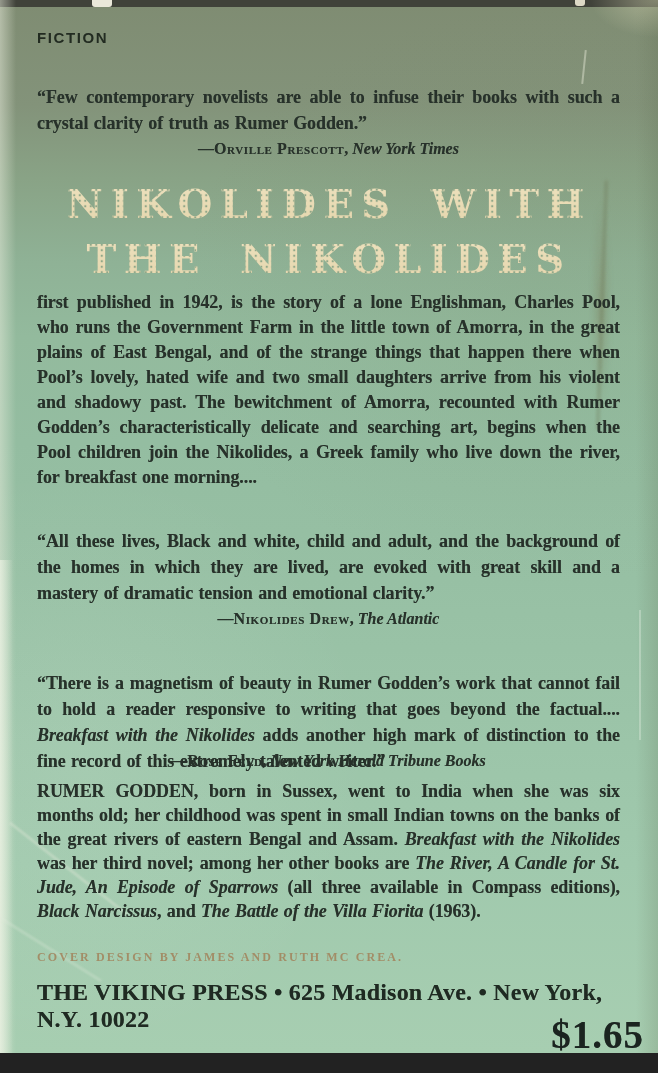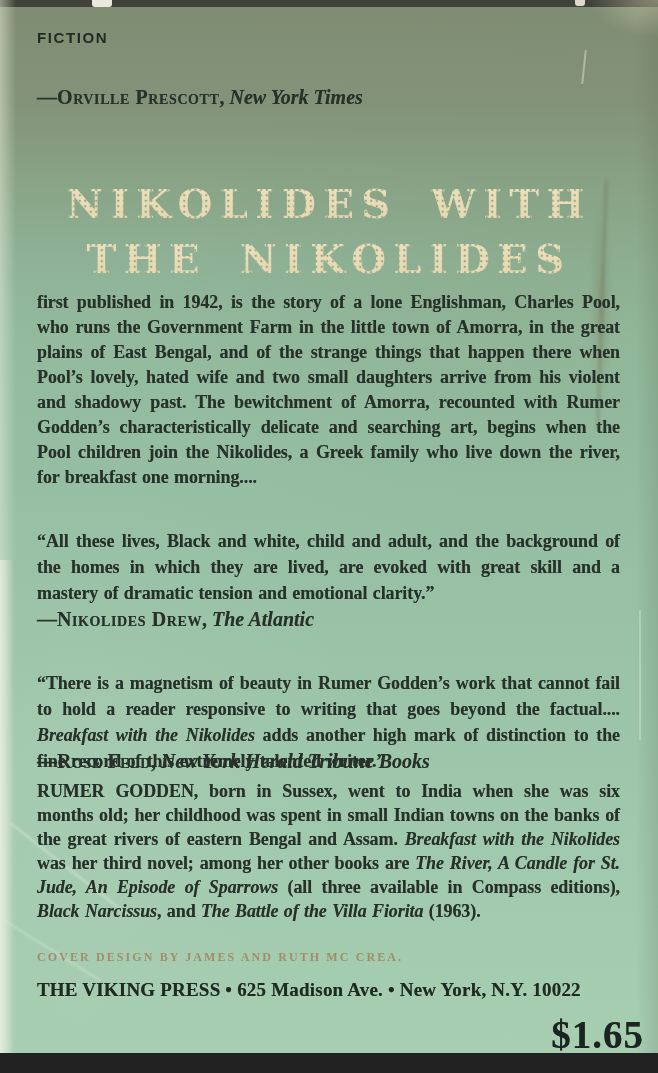--- a/index.html
+++ b/index.html
@@ -58,21 +58,21 @@
     font-family:"Liberation Sans",sans-serif;
     font-weight:bold;font-size:15px;letter-spacing:1.6px;color:#222b21;
   }
   .qbody,.body{
     font-weight:bold;font-size:18px;line-height:26px;
     letter-spacing:-0.1px;word-spacing:1px;
     text-shadow:0 0 0.5px rgba(39,49,42,0.55);
     margin:0;text-align:justify;
   }
   .q1{top:84px;}
-  .attr{margin:0;text-align:left;font-weight:bold;font-size:20px;line-height:26px;
+  .attr{margin:0;text-align:center;font-weight:bold;font-size:16px;line-height:26px;
     text-shadow:0 0 0.5px rgba(39,49,42,0.55);}
   .it{font-style:italic;}
   .sc{font-variant:small-caps;letter-spacing:0.6px;}
   .title{top:176px;left:0;width:658px;margin:0;text-align:center;
     font-family:"DejaVu Serif",serif;font-weight:bold;
     font-size:40px;line-height:55px;letter-spacing:0.185em;word-spacing:0.30em;
     color:var(--title-cream);
     text-shadow:0 0 1px rgba(120,140,115,0.35);
   }
   @supports ((-webkit-background-clip: text) or (background-clip: text)){
@@ -83,21 +83,21 @@
       background-size:5.5px 5.5px,100% 100%;
       -webkit-background-clip:text;background-clip:text;
       color:transparent;text-shadow:none;
     }
   }
   .synopsis{top:290px;line-height:25px;}
   .q2{top:528px;}
   .q3{top:670px;}
   .pullup{margin-top:-26px;}
   .bio{top:779px;line-height:24px;}
-  .publisher{top:979px;font-weight:bold;font-size:19px;letter-spacing:0.2px;
+  .publisher{top:979px;font-weight:bold;font-size:24px;letter-spacing:0.2px;
     color:#1f2a22;text-shadow:0 0 0.5px rgba(31,42,34,0.6);margin:0;}
   .credit{top:950px;font-weight:bold;font-size:12px;letter-spacing:2.1px;
     color:var(--credit-brown);opacity:0.85;margin:0;}
   .price{position:absolute;right:14px;top:1012px;
     font-weight:bold;font-size:39px;letter-spacing:1px;color:#1b2420;
     text-shadow:0 0 0.5px rgba(27,36,32,0.6);}
 </style>
 </head>
 <body>
 
@@ -113,20 +113,21 @@
   <div class="stain-right"></div>
   <div class="stain-line"></div>
   <div class="crease-bl1"></div>
   <div class="crease-bl2"></div>
   <div class="scratch-r"></div>
   <div class="scratch-t"></div>
 
   <div class="block fiction">FICTION</div>
 
   <section class="block q1">
+    <p class="qbody">“Few contemporary novelists are able to infuse their books with such a crystal clarity of truth as Rumer Godden.”</p>
     <p class="attr"><span>—</span><span class="sc">Orville Prescott</span><span>, </span><span class="it">New York Times</span></p>
   </section>
 
   <h1 class="block title">
     <div class="title-line">NIKOLIDES WITH</div>
     <div class="title-line">THE NIKOLIDES</div>
   </h1>
 
   <p class="block body synopsis">first published in 1942, is the story of a lone Englishman, Charles Pool, who runs the Government Farm in the little town of Amorra, in the great plains of East Bengal, and of the strange things that happen there when Pool’s lovely, hated wife and two small daughters arrive from his violent and shadowy past. The bewitchment of Amorra, recounted with Rumer Godden’s characteristically delicate and searching art, begins when the Pool children join the Nikolides, a Greek family who live down the river, for breakfast one morning....</p>
 

